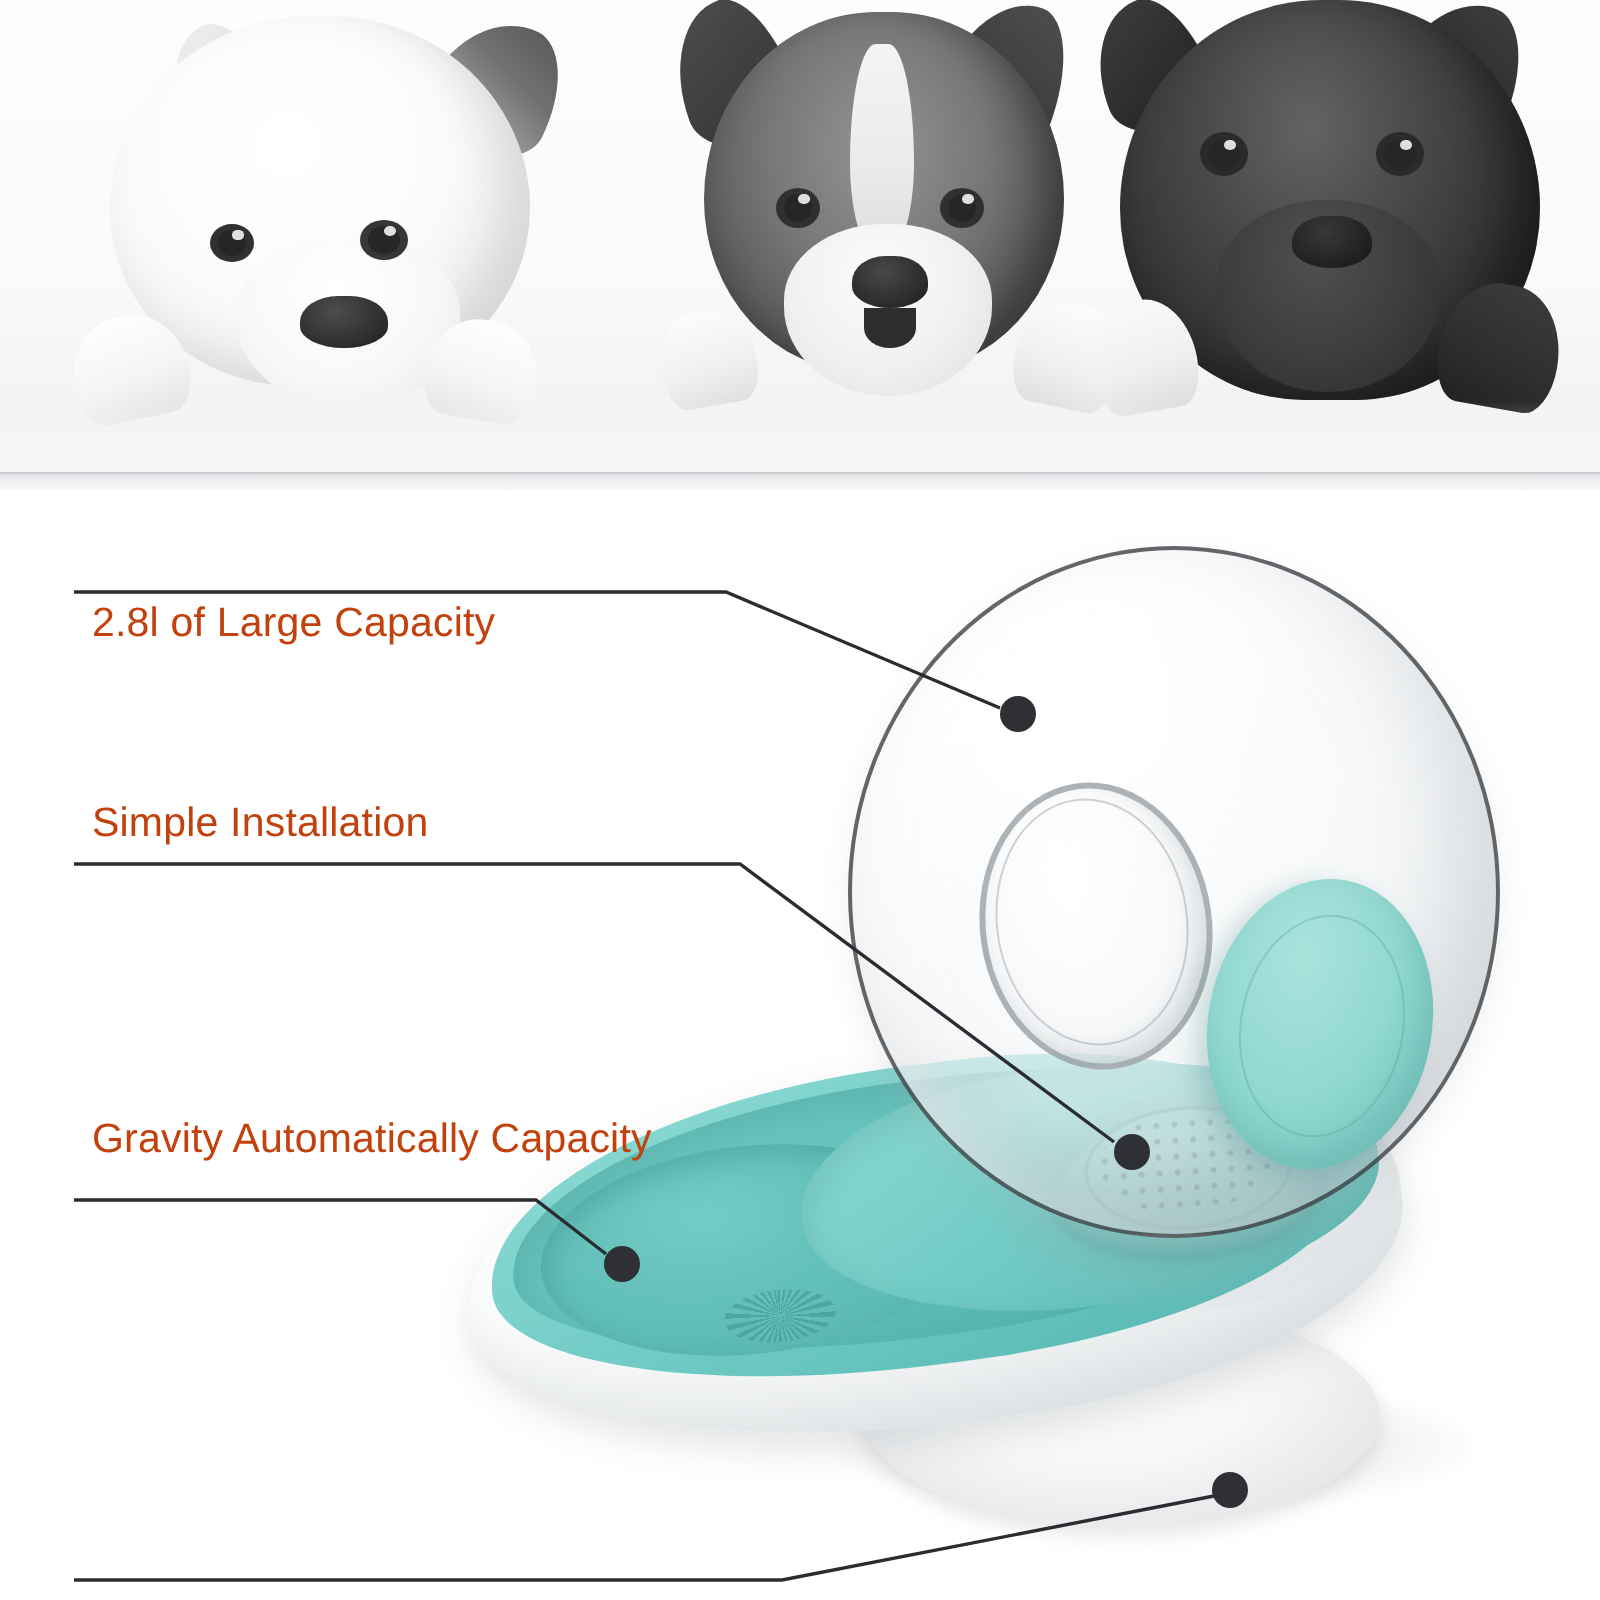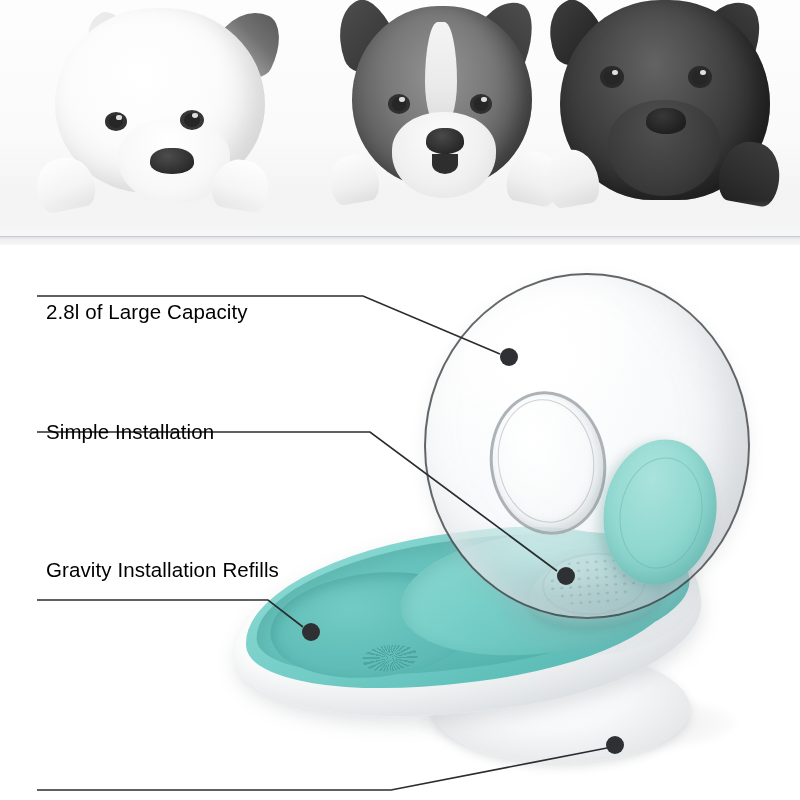--- a/index.html
+++ b/index.html
@@ -233,27 +233,27 @@
   }
 
   
   .callout-svg{position:absolute;left:0;top:0;width:800px;height:800px;pointer-events:none;}
   .c-line{stroke:#2a2c30;stroke-width:1.7;fill:none;}
   .c-dot{fill:#2e3033;}
 
   .label{
     position:absolute;
     font-size:20.5px;
-    color:#000000;
+    color:#c2410c;
     letter-spacing:.1px;
     white-space:nowrap;
     font-family:"Liberation Sans","DejaVu Sans",sans-serif;
   }
   #lbl-capacity{left:46px;top:300px;}
-  #lbl-install{left:46px;top:400px;margin-top:20px;}
+  #lbl-install{left:46px;top:400px;}
   #lbl-gravity{left:46px;top:558px;}
   #lbl-silicone{left:46px;top:757px;}
 </style>
 </head>
 <body>
 
 <div id="stage">
 
   <div class="photo-band">
 
@@ -365,16 +365,16 @@
     <g>
       <path class="c-line" d="M37,790 L391,790 L607,748"></path>
       <circle class="c-dot" cx="615" cy="745" r="9"></circle>
     </g>
   </svg>
 
   <div class="label" id="lbl-capacity">2.8l of Large Capacity</div>
 
   <div class="label" id="lbl-install">Simple Installation</div>
 
-  <div class="label" id="lbl-gravity">Gravity Installation Refills</div>
+  <div class="label" id="lbl-gravity">Gravity Automatically Capacity</div>
 
 
 </div>
 
 </body></html>

